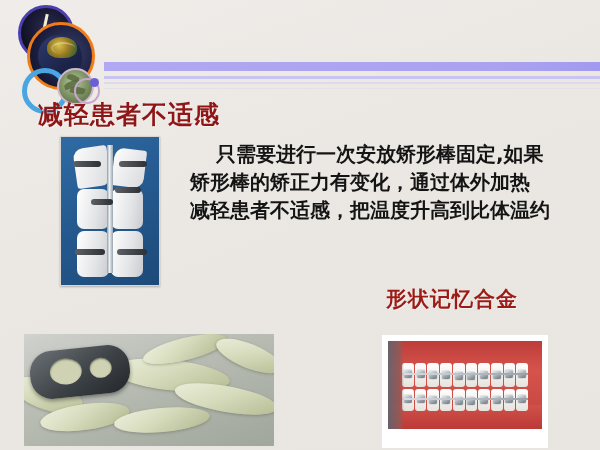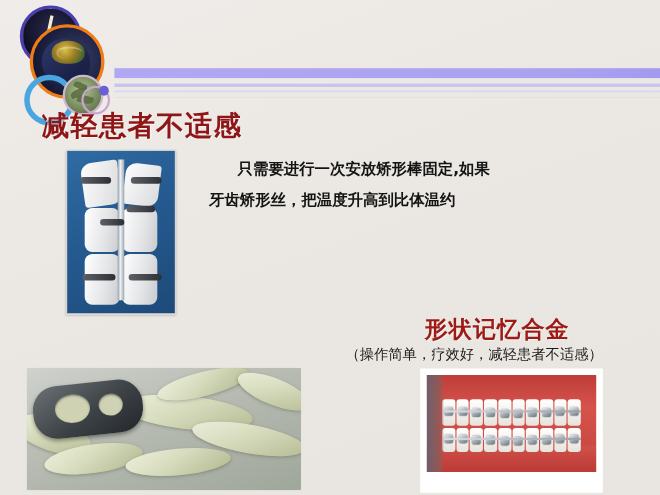--- a/index.html
+++ b/index.html
@@ -54,21 +54,21 @@
       letter-spacing:1px;text-shadow:1px 1px 0 rgba(255,255,255,.5);white-space:nowrap;}
   .h-plate{position:absolute;left:76px;top:307px;font-size:21px;font-weight:bold;color:#8e1616;
       letter-spacing:1px;text-shadow:1px 1px 0 rgba(255,255,255,.5);white-space:nowrap;}
   .h-wire{position:absolute;left:386px;top:285px;font-size:21px;font-weight:bold;color:#9d1b16;
       letter-spacing:1px;text-shadow:1px 1px 0 rgba(255,255,255,.5);white-space:nowrap;}
   .h-wire-sub{position:absolute;left:314px;top:313px;font-size:13px;color:#1b1b1b;
       font-family:"Liberation Serif","DejaVu Serif",serif;white-space:nowrap;}
 
   
   .body-text{position:absolute;left:190px;top:140px;width:376px;
-      font-size:14px;line-height:28px;color:#141414;font-weight:bold;
+      font-size:20px;line-height:28px;color:#141414;font-weight:bold;
       font-family:"DejaVu Sans","Liberation Sans",sans-serif;}
   .body-text .ln{white-space:nowrap;}
   .body-text .ind{padding-left:26px;}
 
   
   .ph-spine{position:absolute;left:60px;top:136px;width:98px;height:148px;
       background:linear-gradient(150deg,#2f6ba3 0%,#255a90 45%,#1d4a79 100%);
       border:1px solid #d9d6d2;box-shadow:0 1px 2px rgba(0,0,0,.25);overflow:hidden;}
   .ph-spine .rod{position:absolute;left:46px;top:8px;width:6px;height:128px;
       background:linear-gradient(90deg,#8f9aa3,#eef3f6 40%,#9aa5ae 100%);}
@@ -150,41 +150,41 @@
     <div class="scr" style="left:12px;top:24px;width:28px;"></div>
     <div class="scr" style="left:58px;top:24px;width:28px;"></div>
     <div class="scr" style="left:54px;top:50px;width:26px;"></div>
     <div class="scr" style="left:30px;top:62px;width:22px;"></div>
     <div class="scr" style="left:14px;top:112px;width:30px;"></div>
     <div class="scr" style="left:56px;top:112px;width:30px;"></div>
   </div>
 
   <div class="body-text">
     <div class="ln ind">只需要进行一次安放矫形棒固定,如果</div>
-    <div class="ln">牙齿矫形丝，把温度升高到比体温约</div>
+    <div class="ln">矫形棒的矫正力有变化，通过体外加热</div>
+    <div class="ln">减轻患者不适感，把温度升高到比体温约</div>
   </div>
 
   <div class="ph-bone">
     <div class="bg"></div>
     <div class="bone" style="left:-12px;top:46px;width:72px;height:30px;transform:rotate(18deg);"></div>
     <div class="bone" style="left:16px;top:70px;width:90px;height:26px;transform:rotate(-8deg);"></div>
     <div class="bone" style="left:86px;top:26px;width:120px;height:30px;transform:rotate(6deg);"></div>
     <div class="bone" style="left:118px;top:4px;width:86px;height:22px;transform:rotate(-14deg);"></div>
     <div class="bone" style="left:150px;top:52px;width:104px;height:26px;transform:rotate(10deg);"></div>
     <div class="bone" style="left:90px;top:74px;width:96px;height:24px;transform:rotate(-5deg);"></div>
     <div class="bone" style="left:190px;top:10px;width:70px;height:24px;transform:rotate(22deg);"></div>
     <div class="bone" style="left:30px;top:18px;width:60px;height:22px;transform:rotate(-24deg);"></div>
     <div class="plate">
       <div class="hole h1"></div>
         <div class="hole h2"></div>
     </div>
   </div>
 
   <div class="h-wire">形状记忆合金</div>
-  <div class="h-wire-sub">（操作简单，疗效好，减轻患者不适感）</div>
 
   <div class="ph-dental-card"></div>
   <div class="ph-dental">
     <div class="gum-top"></div>
     <div class="gum-bot"></div>
     <div class="teeth" style="top:22px;height:24px;">
       <div class="tooth">
           <div class="brk" style="top:7px;"></div>
         </div>
       <div class="tooth">

